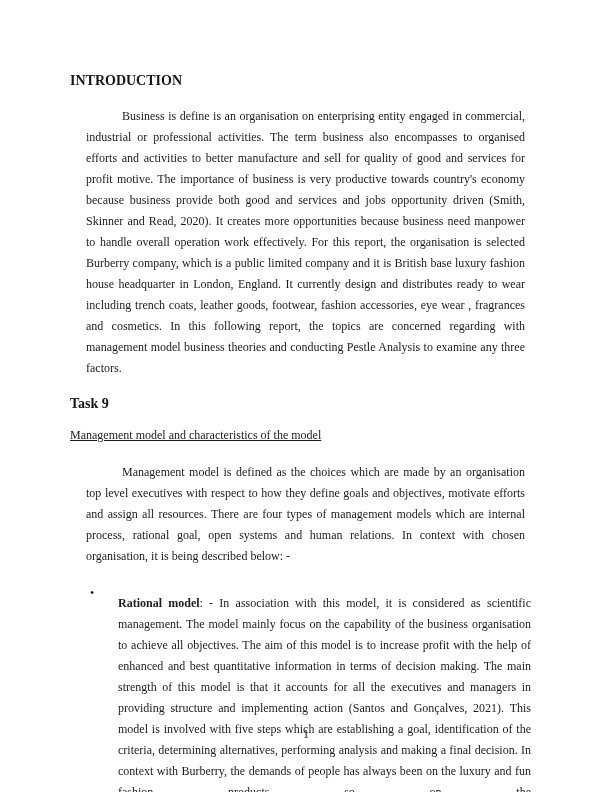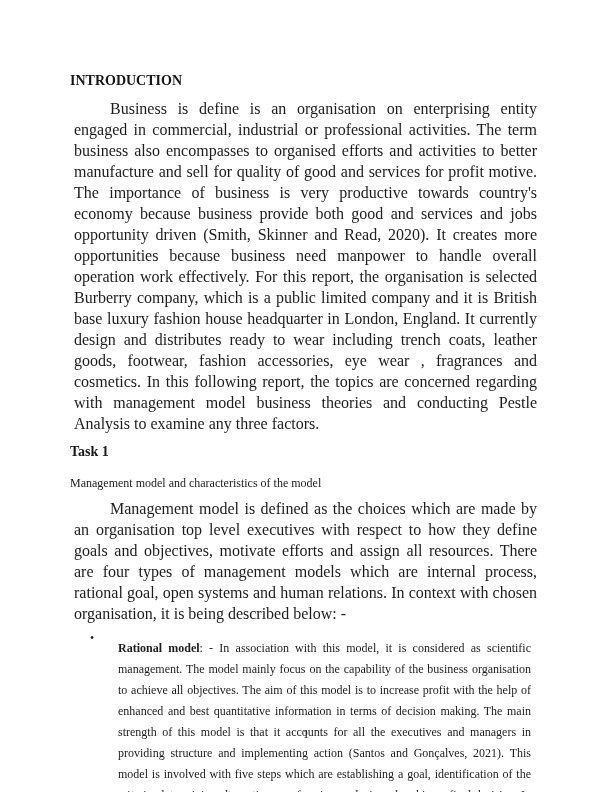--- a/index.html
+++ b/index.html
@@ -26,24 +26,25 @@
     margin: 0;
     color: #161616;
   }
   .mb-intro   { margin-bottom: 8px; }
   .mt-mainbody{ margin-top: 5px; }
   .mt-task    { margin-top: 9px; }
   .subheading {
     font-size: 12px;
     line-height: 21px;
     margin-top: 12px;
+    text-decoration: underline;
   }
   p.body {
-    margin: 4px;
-    font-size: 16px;
+    margin: 16px;
+    font-size: 12px;
     line-height: 21px;
     text-align: justify;
   }
   .indent { text-indent: 36px; }
   ul.bullets {
     list-style: none;
     margin: 0;
     padding: 0 0 0 20px;
   }
   li.bullet {
@@ -78,21 +79,21 @@
 </head>
 <body>
 
 <div class="page">
 
   <h1 class="heading mb-intro">INTRODUCTION</h1>
 
   <p class="body indent">Business is define is an organisation on enterprising entity engaged in commercial, industrial or professional activities. The term business also encompasses to organised efforts and activities to better manufacture and sell for quality of good and services for profit motive. The importance of business is very productive towards country's economy because business provide both good and services and jobs opportunity driven (Smith, Skinner and Read, 2020). It creates more opportunities because business need manpower to handle overall operation work effectively. For this report, the organisation is selected Burberry company, which is a public limited company and it is British base luxury fashion house headquarter in London, England. It currently design and distributes ready to wear including trench coats, leather goods, footwear, fashion accessories, eye wear , fragrances and cosmetics. In this following report, the topics are concerned regarding with management model business theories and conducting Pestle Analysis to examine any three factors.</p>
 
 
-  <h1 class="heading mt-task">Task 1</h1>
+  <h1 class="heading mt-task">Task 9</h1>
 
   <div class="subheading">Management model and characteristics of the model</div>
 
   <p class="body indent">Management model is defined as the choices which are made by an organisation top level executives with respect to how they define goals and objectives, motivate efforts and assign all resources. There are four types of management models which are internal process, rational goal, open systems and human relations. In context with chosen organisation, it is being described below: -</p>
 
   <ul class="bullets">
     <li class="bullet">
       <span class="marker">•</span>
       <p class="bullet-text"><strong>Rational model</strong><span>: - In association with this model, it is considered as scientific management. The model mainly focus on the capability of the business organisation to achieve all objectives. The aim of this model is to increase profit with the help of enhanced and best quantitative information in terms of decision making. The main strength of this model is that it accounts for all the executives and managers in providing structure and implementing action (Santos and Gonçalves, 2021). This model is involved with five steps which are establishing a goal, identification of the criteria, determining alternatives, performing analysis and making a final decision. In context with Burberry, the demands of people has always been on the luxury and fun fashion products so on the</span></p>
     </li>

